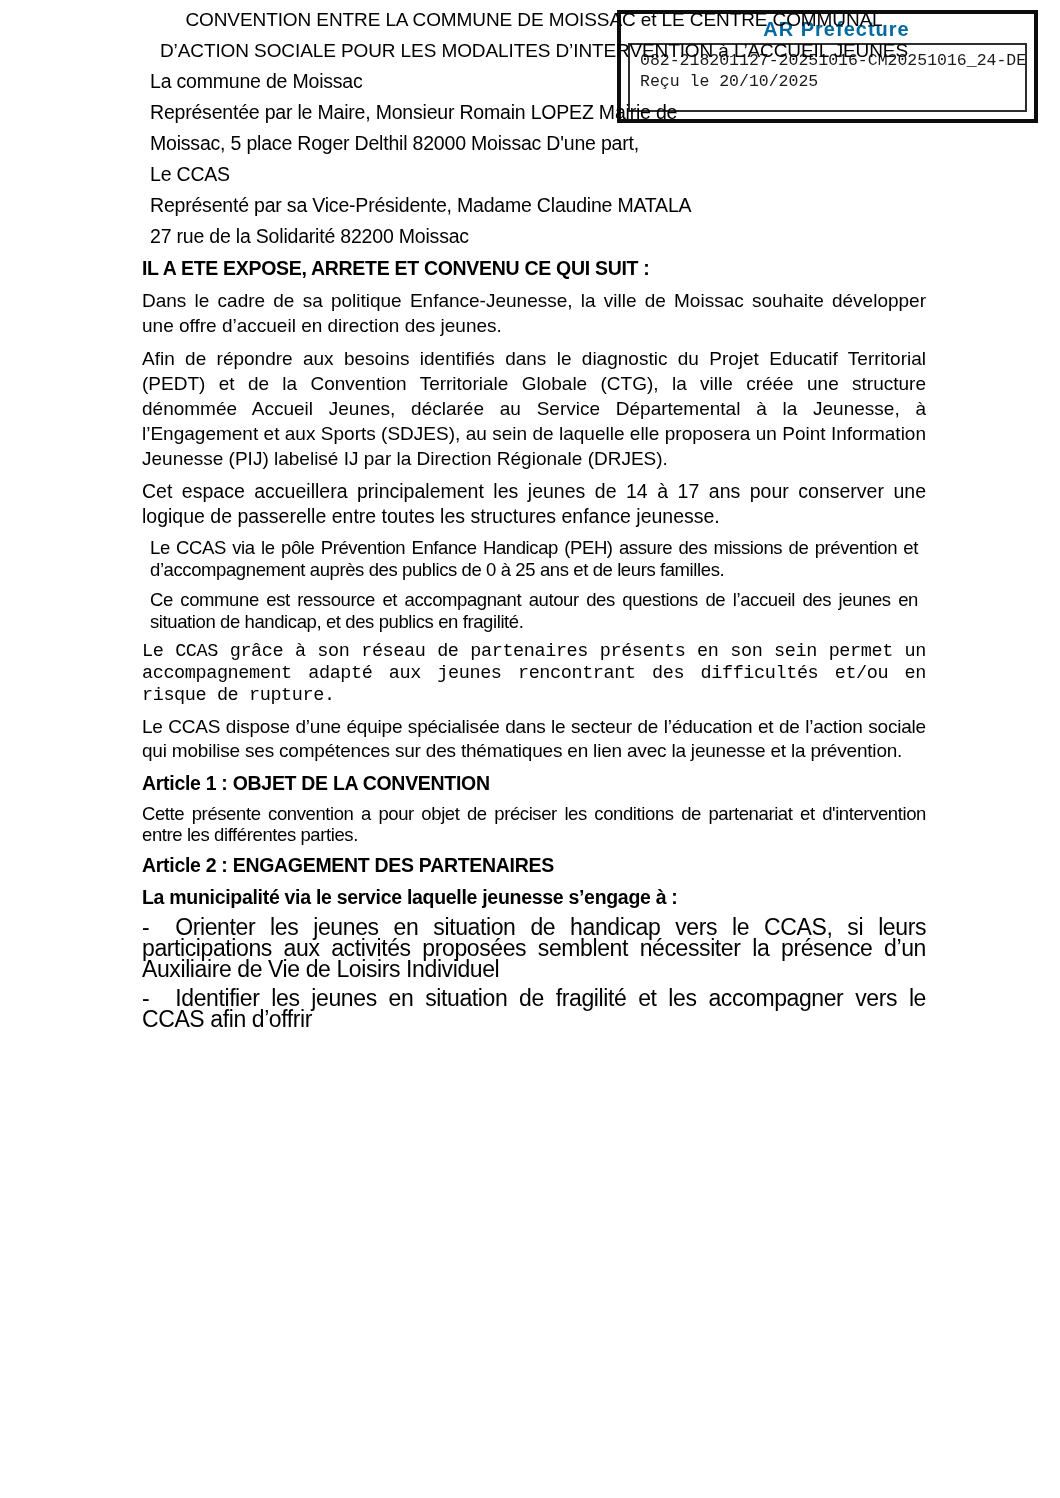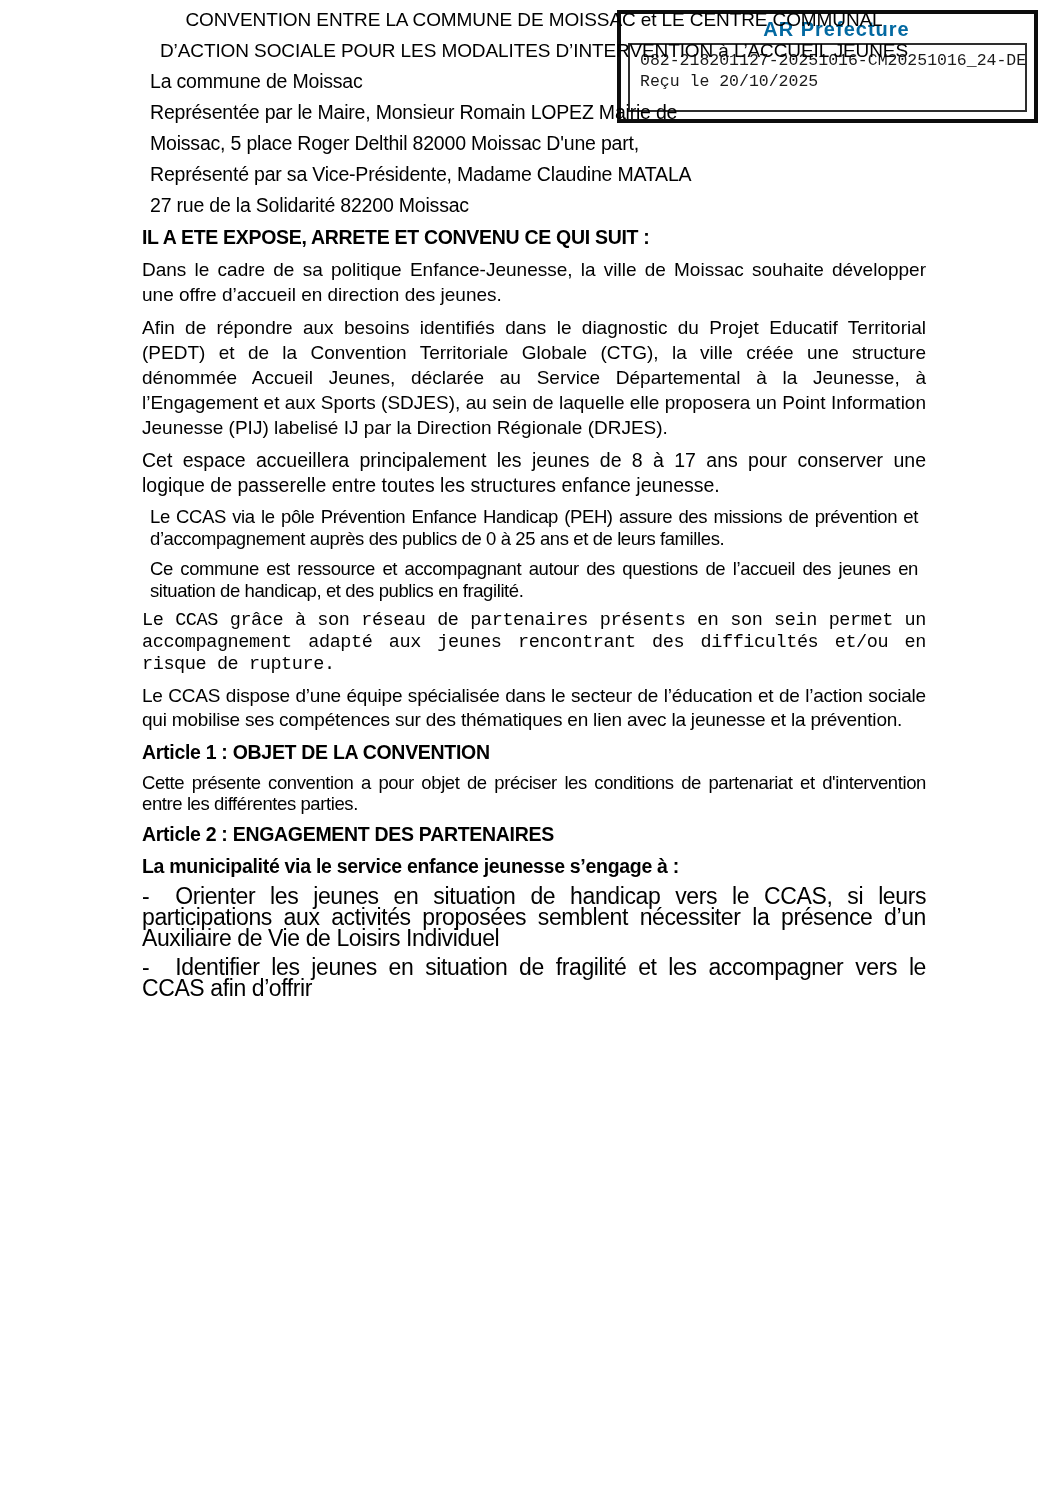--- a/index.html
+++ b/index.html
@@ -147,47 +147,48 @@
     </div>
 
 
     <div class="party party-1">
       <div>La commune de Moissac</div>
       <div>Représentée par le Maire, Monsieur Romain LOPEZ Mairie de</div>
       <div>Moissac, 5 place Roger Delthil 82000 Moissac D'une part,</div>
     </div>
 
     <div class="party party-2">
+      <div>Le CCAS</div>
       <div>Représenté par sa Vice-Présidente, Madame Claudine MATALA</div>
       <div>27 rue de la Solidarité 82200 Moissac</div>
     </div>
 
     <div class="h-bold h-expose">IL A ETE EXPOSE, ARRETE ET CONVENU CE QUI SUIT :</div>
 
     <div class="para p1">Dans le cadre de sa politique Enfance-Jeunesse, la ville de Moissac souhaite développer une offre d’accueil en direction des jeunes.</div>
 
     <div class="para p2">Afin de répondre aux besoins identifiés dans le diagnostic du Projet Educatif Territorial (PEDT) et de la Convention Territoriale Globale (CTG), la ville créée une structure dénommée Accueil Jeunes, déclarée au Service Départemental à la Jeunesse, à l’Engagement et aux Sports (SDJES), au sein de laquelle elle proposera un Point Information Jeunesse (PIJ) labelisé IJ par la Direction Régionale (DRJES).</div>
 
-    <div class="para p3">Cet espace accueillera principalement les jeunes de 8 à 17 ans pour conserver une logique de passerelle entre toutes les structures enfance jeunesse.</div>
+    <div class="para p3">Cet espace accueillera principalement les jeunes de 14 à 17 ans pour conserver une logique de passerelle entre toutes les structures enfance jeunesse.</div>
 
     <div>
       <div class="para-tight p4">Le CCAS via le pôle Prévention Enfance Handicap (PEH) assure des missions de prévention et d’accompagnement auprès des publics de 0 à 25 ans et de leurs familles.</div>
       <div class="para-tight">Ce commune est ressource et accompagnant autour des questions de l’accueil des jeunes en situation de handicap, et des publics en fragilité.</div>
     </div>
 
     <div class="para-tight p5">Le CCAS grâce à son réseau de partenaires présents en son sein permet un accompagnement adapté aux jeunes rencontrant des difficultés et/ou en risque de rupture.</div>
 
     <div class="p6">Le CCAS dispose d’une équipe spécialisée dans le secteur de l’éducation et de l’action sociale qui mobilise ses compétences sur des thématiques en lien avec la jeunesse et la prévention.</div>
 
     <div class="h-bold h-article1">Article 1 : OBJET DE LA CONVENTION</div>
 
     <div class="a1-body">Cette présente convention a pour objet de préciser les conditions de partenariat et d'intervention entre les différentes parties.</div>
 
     <div class="h-bold h-article2">Article 2 : ENGAGEMENT DES PARTENAIRES</div>
 
-    <div class="h-bold a2-sub">La municipalité via le service enfance jeunesse s’engage à :</div>
+    <div class="h-bold a2-sub">La municipalité via le service laquelle jeunesse s’engage à :</div>
 
     <div class="bullet bullet-1"><span>-</span><span class="tab"></span><span>Orienter les jeunes en situation de handicap vers le CCAS, si leurs participations aux activités proposées semblent nécessiter la présence d’un Auxiliaire de Vie de Loisirs Individuel</span></div>
 
     <div class="bullet bullet-2"><span>-</span><span class="tab"></span><span>Identifier les jeunes en situation de fragilité et les accompagner vers le CCAS afin d’offrir</span></div>
 
   </div>
 </div>
 
 </body></html>

